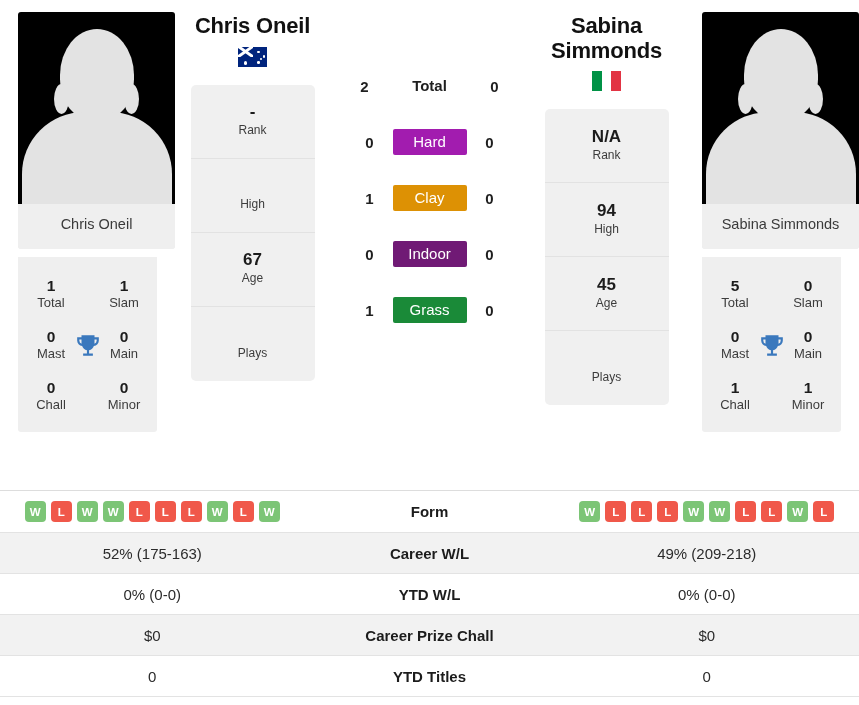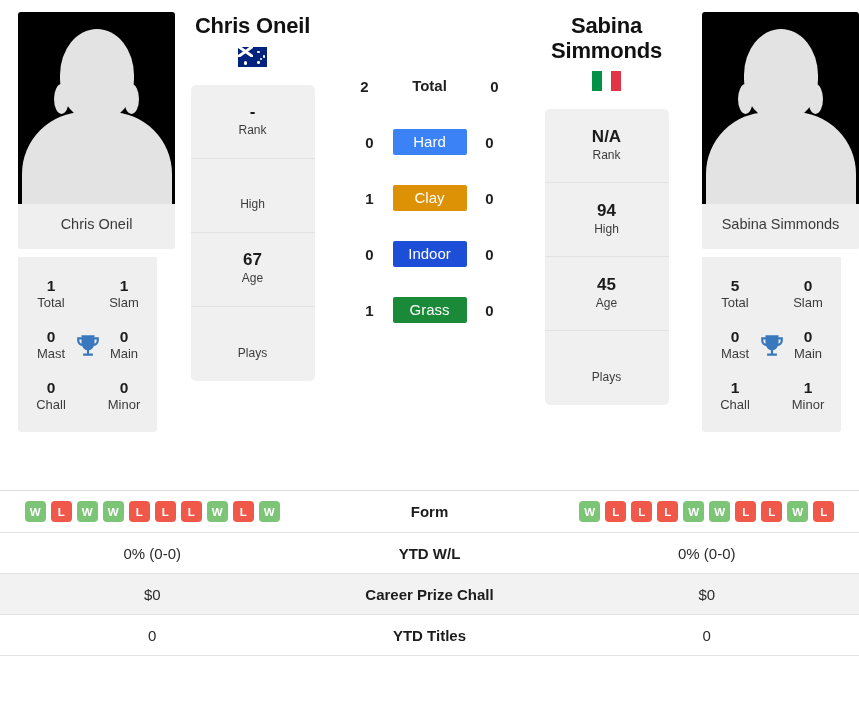--- a/index.html
+++ b/index.html
@@ -393,31 +393,31 @@
     </div>
 
     <div class="center-col">
       <div class="srow">
         <div class="snum">2</div>
         <div class="sbadge plain">Total</div>
         <div class="snum">0</div>
       </div>
       <div class="srow">
         <div class="snum">0</div>
-        <div class="sbadge" style="background:#3b82f6">Hard</div>
+        <div class="sbadge" style="background:#a21caf">Hard</div>
         <div class="snum">0</div>
       </div>
       <div class="srow">
         <div class="snum">1</div>
         <div class="sbadge" style="background:#dd9104">Clay</div>
         <div class="snum">0</div>
       </div>
       <div class="srow">
         <div class="snum">0</div>
-        <div class="sbadge" style="background:#1d4ed8">Indoor</div>
+        <div class="sbadge" style="background:#701a75">Indoor</div>
         <div class="snum">0</div>
       </div>
       <div class="srow">
         <div class="snum">1</div>
         <div class="sbadge" style="background:#1a8a38">Grass</div>
         <div class="snum">0</div>
       </div>
     </div>
 
     <div class="info-col">
@@ -528,20 +528,25 @@
             <div class="fbadge w">W</div>
             <div class="fbadge w">W</div>
             <div class="fbadge l">L</div>
             <div class="fbadge l">L</div>
             <div class="fbadge w">W</div>
             <div class="fbadge l">L</div>
           </div>
       </div>
     </div>
 
+    <div class="trow2 alt">
+      <div class="tc-left">52% (175-163)</div>
+      <div class="tc-mid">Career W/L</div>
+      <div class="tc-right">49% (209-218)</div>
+    </div>
 
     <div class="trow2">
       <div class="tc-left">0% (0-0)</div>
       <div class="tc-mid">YTD W/L</div>
       <div class="tc-right">0% (0-0)</div>
     </div>
 
     <div class="trow2 alt">
       <div class="tc-left">$0</div>
       <div class="tc-mid">Career Prize Chall</div>

